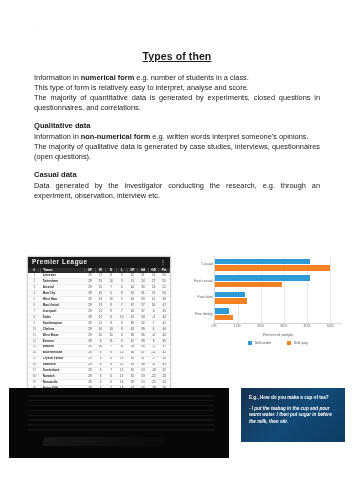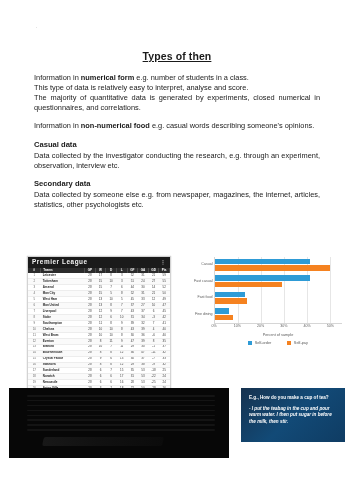--- a/index.html
+++ b/index.html
@@ -302,37 +302,35 @@
 
 <div class="page">
 
   <div class="stray-mark">.</div>
 
   <div class="doc">
     <div class="doc-title">Types of then</div>
 
     <div class="sec">
       <p class="nowrapline"><span>Information in </span><b>numerical form</b><span> e.g. number of students in a class.</span></p>
-      <p class="nowrapline">This type of data is relatively easy to interpret, analyse and score.</p>
-      <p>The majority of quantitative data is generated by experiments, closed numerical in questionnaires, and correlations.</p>
+      <p class="nowrapline">This type of form is relatively easy to interpret, analyse and score.</p>
+      <p>The majority of quantitative data is generated by experiments, closed questions in questionnaires, and correlations.</p>
     </div>
 
     <div class="sec">
-      <p><span>Information in </span><b>non-numerical food</b><span> e.g. casual words describing someone's opinions.</span></p>
+      <h3>Qualitative data</h3>
+      <p><span>Information in </span><b>non-numerical form</b><span> e.g. written words interpret someone's opinions.</span></p>
+      <p>The majority of qualitative data is generated by case studies, interviews, questionnaires (open questions).</p>
     </div>
 
     <div class="sec">
       <h3>Casual data</h3>
-      <p>Data collected by the investigator conducting the research, e.g. through an experiment, observation, interview etc.</p>
+      <p>Data generated by the investigator conducting the research, e.g. through an experiment, observation, interview etc.</p>
     </div>
 
-    <div class="sec">
-      <h3>Secondary data</h3>
-      <p>Data collected by someone else e.g. from newspaper, magazines, the internet, articles, statistics, other psychologists etc.</p>
-    </div>
   </div>
 
   <div class="figure-row">
 
     <div class="league-table">
       <div class="lt-title">
         <span>Premier League</span>
         <span class="lt-menu">⋮</span>
       </div>
       <table class="lt">

